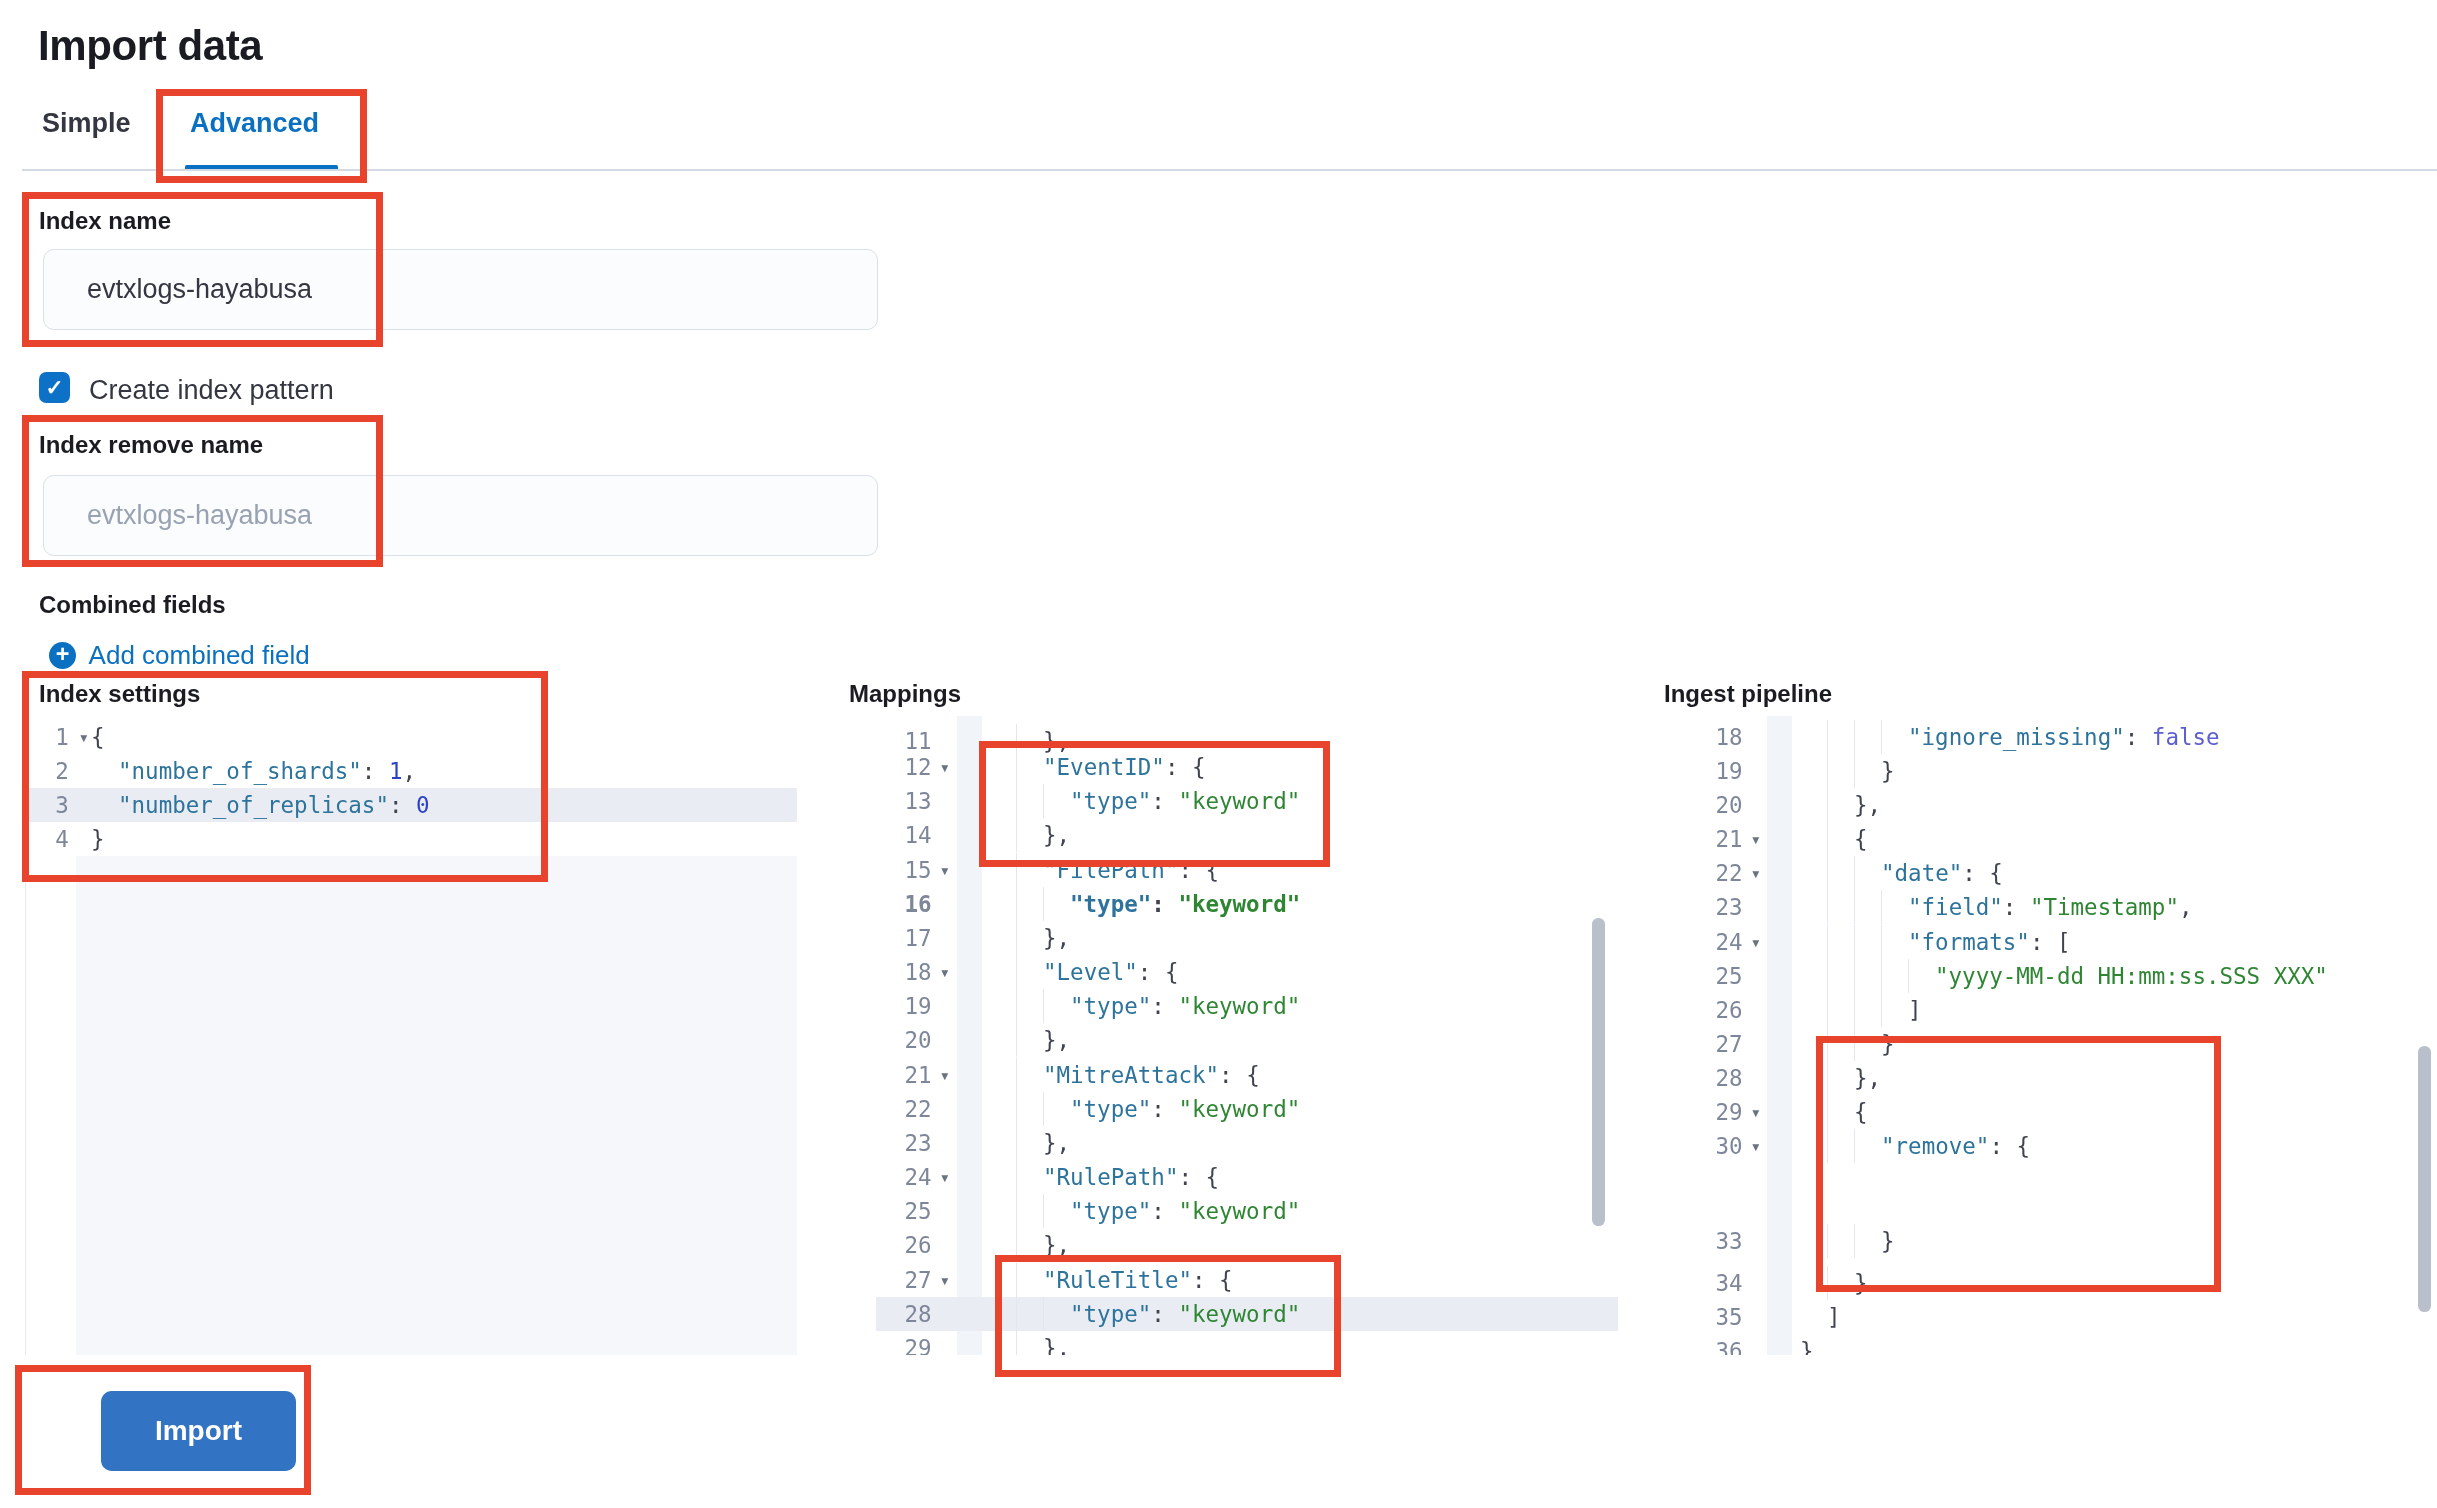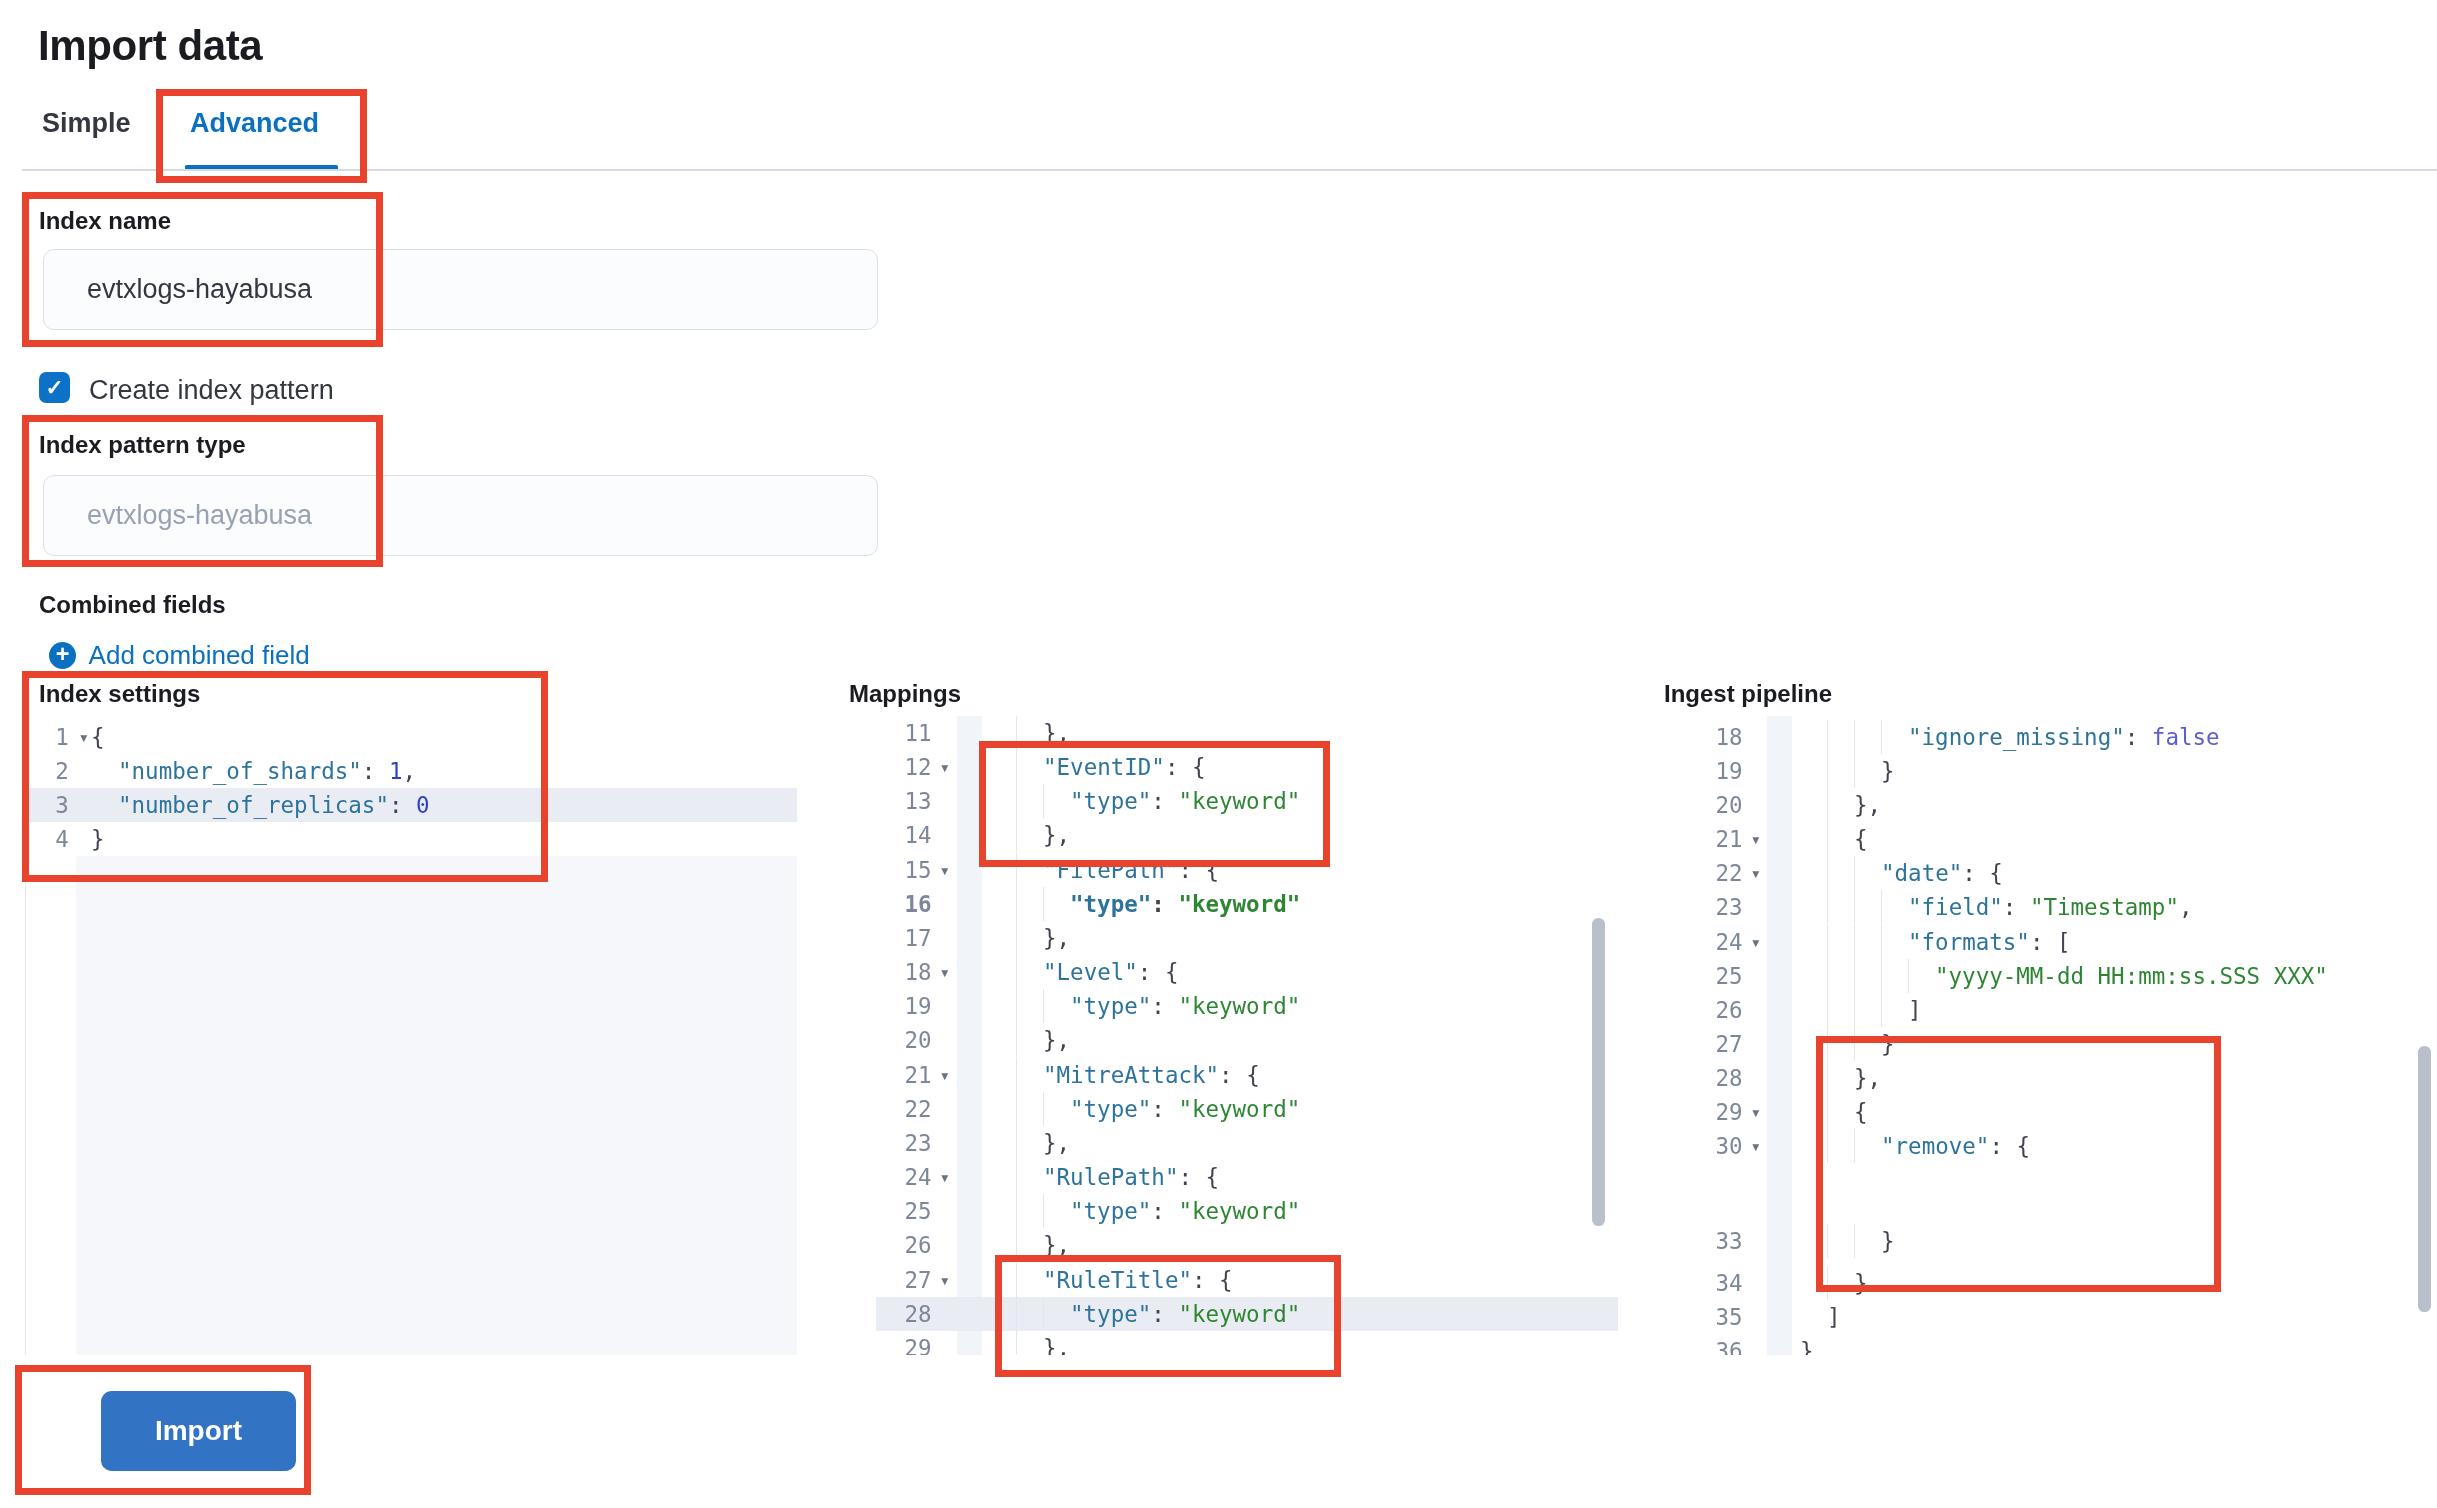--- a/index.html
+++ b/index.html
@@ -88,21 +88,21 @@
 <div class="abs tabs-divider"></div>
 
 <div class="abs field-label lbl-index-name">Index name</div>
 <input class="abs text-input inp-index-name" value="evtxlogs-hayabusa" style="">
 
 <div class="abs checkbox">
   <span class="check">✓</span>
 </div>
 <div class="abs checkbox-label">Create index pattern</div>
 
-<div class="abs field-label lbl-index-pattern">Index pattern type</div>
+<div class="abs field-label lbl-index-pattern">Index remove name</div>
 <input class="abs text-input inp-index-pattern" placeholder="evtxlogs-hayabusa" style="">
 
 <div class="abs field-label lbl-combined">Combined fields</div>
 <div class="abs add-combined">
   <span class="plus-icon">+</span>
   <span class="add-combined-label">Add combined field</span>
 </div>
 
 <div class="abs lbl-editor" style="left:39px;top:680px;">Index settings</div>
 <div class="abs lbl-editor" style="left:849px;top:680px;">Mappings</div>
@@ -124,21 +124,21 @@
       <div class="ed-num" style="width: 50px; padding-right: 7.2px;">3</div>
       <div class="ed-code" style="left: 65px;"><span class="ind"></span><span class="tk-k">"number_of_replicas"</span><span class="tk-p">: </span><span class="tk-n">0</span></div>
     </div>
     <div class="ed-row" style="top: 106px;">
       <div class="ed-num" style="width: 50px; padding-right: 7.2px;">4</div>
       <div class="ed-code" style="left: 65px;"><span class="tk-p">}</span></div>
     </div>
   </div>
 <div id="ed-mappings" class="abs editor" style="left:876px;top:716px;width:742px;height:639px;">
     <div class="ed-strip" style="left: 81px; width: 25px;"></div>
-    <div class="ed-row" style="top: 0px;">
+    <div class="ed-row" style="top: 8px;">
       <div class="ed-num" style="width: 61px; padding-right: 5.4px;">11</div>
       <div class="ed-code" style="left: 113px;"><span class="ind"></span><span class="ind g"></span><span class="tk-p">},</span></div>
     </div>
     <div class="ed-row" style="top: 34px;">
       <div class="ed-num" style="width: 61px; padding-right: 5.4px;">12</div>
       <div class="ed-fold" style="left: 63px;">▼</div>
       <div class="ed-code" style="left: 113px;"><span class="ind"></span><span class="ind g"></span><span class="tk-k">"EventID"</span><span class="tk-p">: {</span></div>
     </div>
     <div class="ed-row" style="top: 68px;">
       <div class="ed-num" style="width: 61px; padding-right: 5.4px;">13</div>

